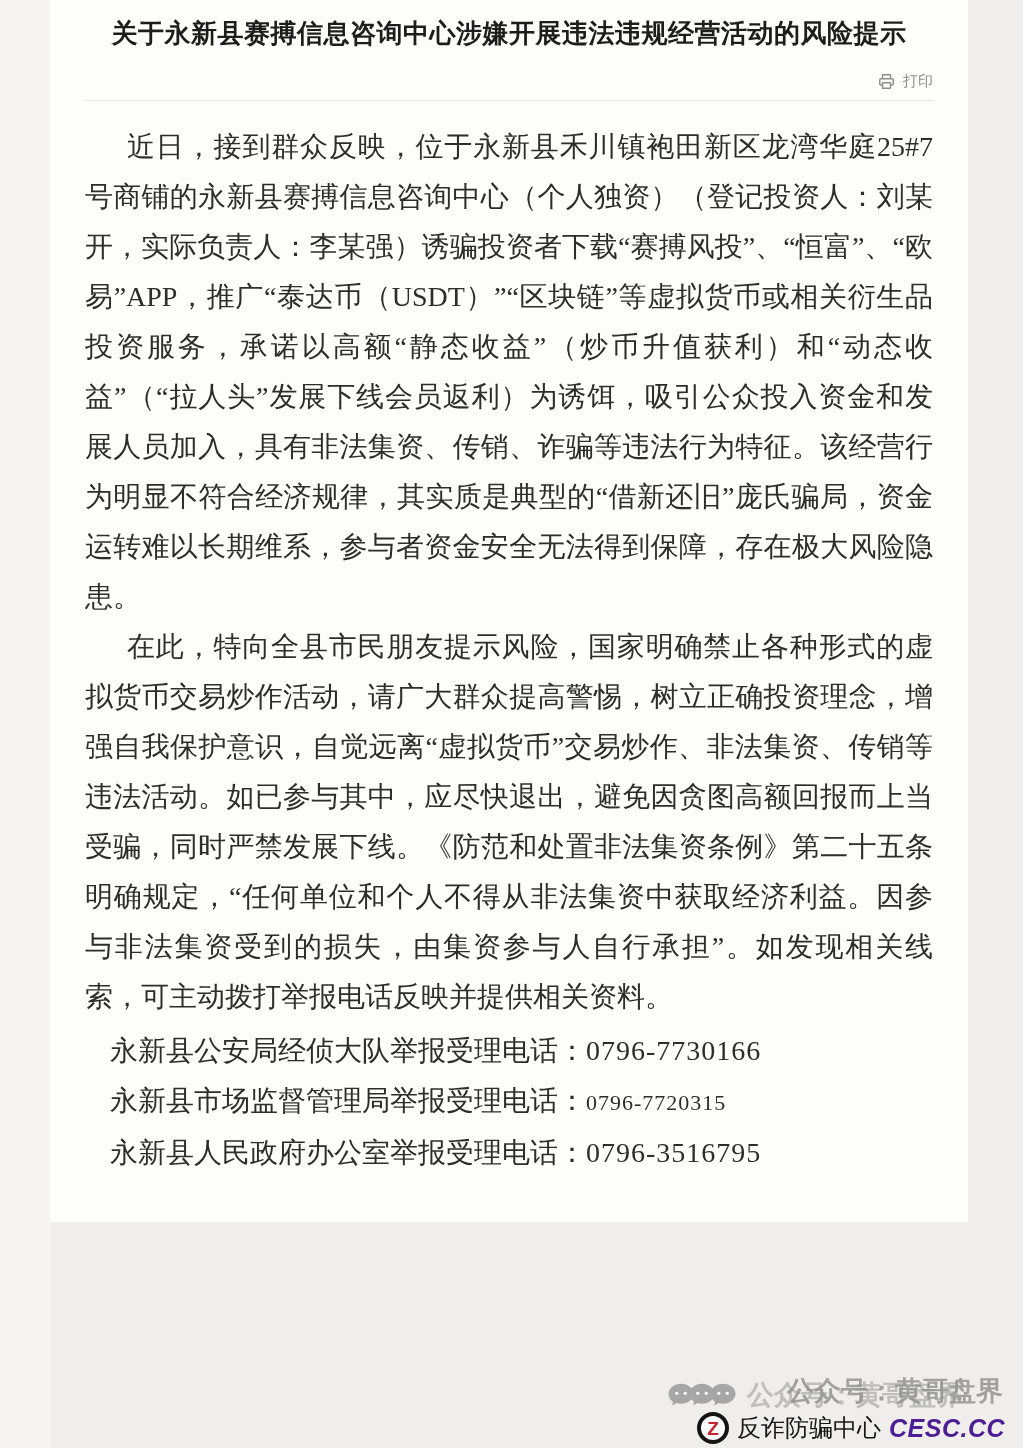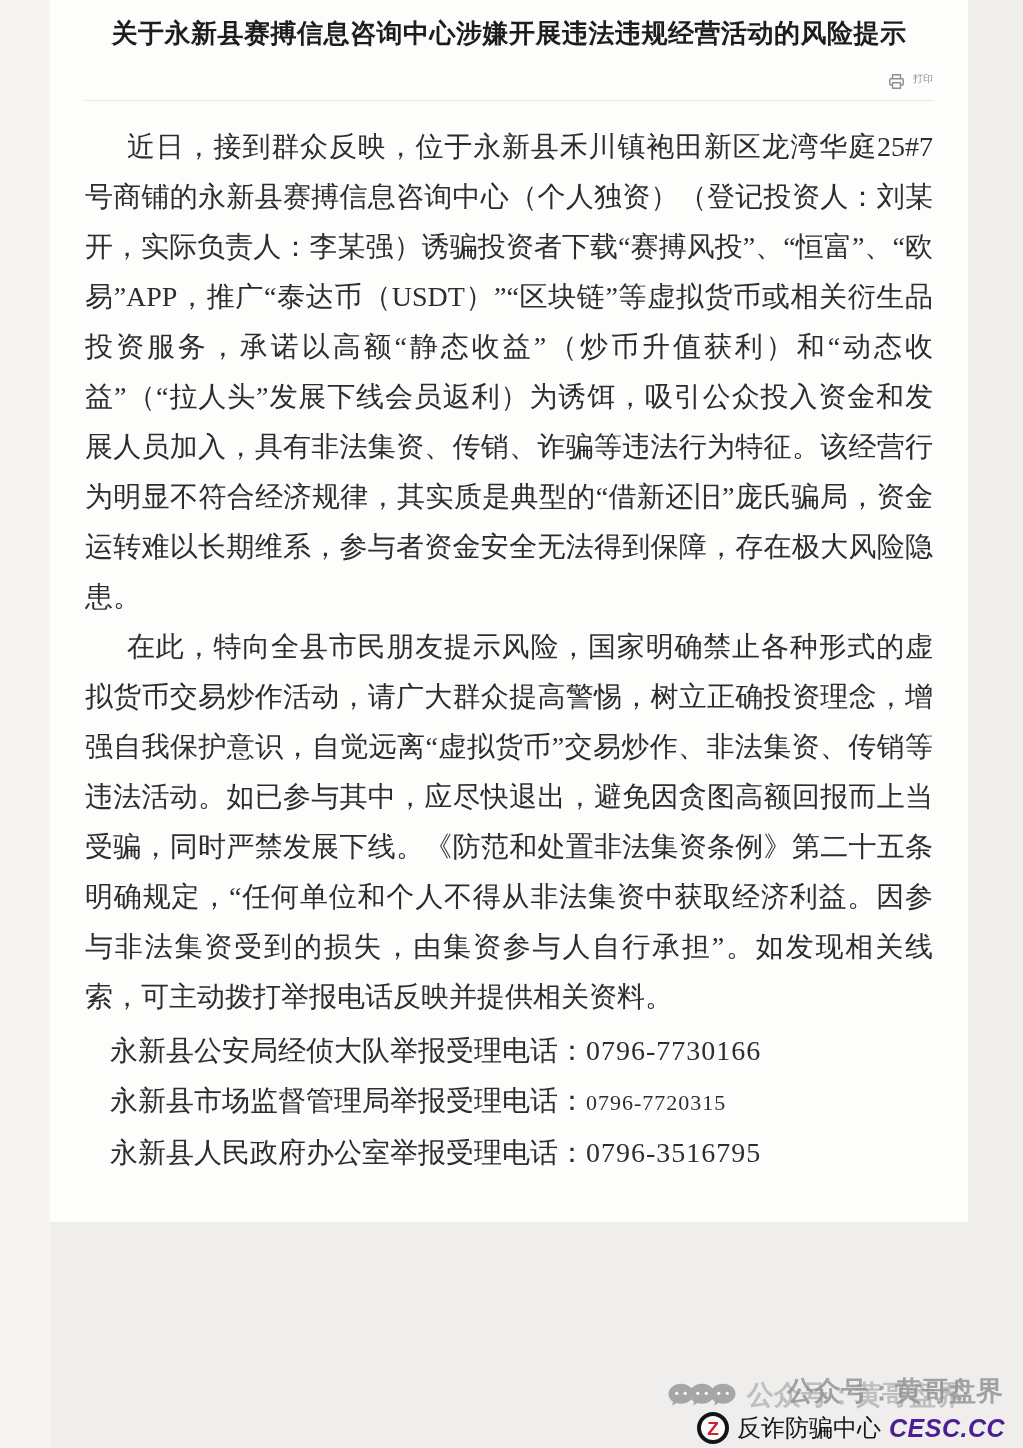--- a/index.html
+++ b/index.html
@@ -18,23 +18,23 @@
     overflow:hidden;
   }
   .page-title {
     margin-top:16px;
     font-family:"Liberation Sans","DejaVu Sans",sans-serif;
     font-size:26px; font-weight:700; color:#1d1d1d;
     text-align:center; letter-spacing:0.5px; line-height:34px;
   }
   .print-row { display:flex; justify-content:flex-end; margin-top:22px; }
   .print-btn {
-    display:flex; align-items:flex-start; gap:7px;
+    display:flex; align-items:center; gap:7px;
     background:none; border:none; cursor:pointer;
-    color:#8e8e8e; font-size:10px;
+    color:#8e8e8e; font-size:15px;
     font-family:"Liberation Sans","DejaVu Sans",sans-serif;
   }
   .divider { border-top:1px solid #e6e5e4; margin-top:9px; }
   .article { margin-top:21px; }
   .article p {
     font-size:28px; line-height:50px; color:#2d2d2d;
     text-align:justify; text-indent:1.5em;
   }
   .hotlines { margin-top:6px; }
   .hotline {

